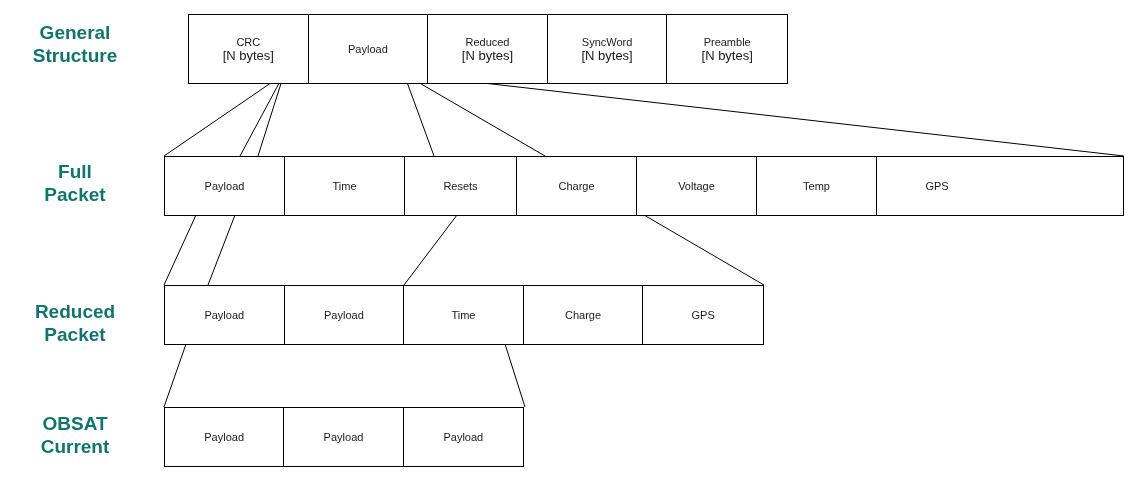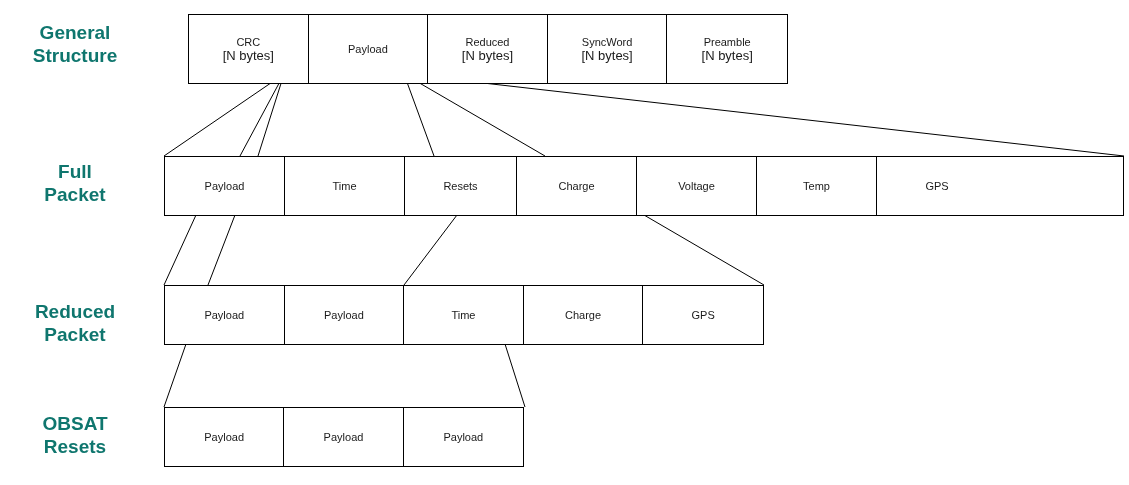--- a/index.html
+++ b/index.html
@@ -151,21 +151,21 @@
           <span>Time</span>
         </div>
         <div class="packet-cell" style="width: 120px;">
           <span>Charge</span>
         </div>
         <div class="packet-cell" style="width: 120px;">
           <span>GPS</span>
         </div>
       </div>
       <div class="row-label" style="top: 412px;">OBSAT
-Resets</div>
+Current</div>
       <div class="packet-row" style="top: 407px; left: 164px; height: 60px; width: 360px;">
         <div class="packet-cell" style="width: 120px;">
           <span>Payload</span>
         </div>
         <div class="packet-cell" style="width: 120px;">
           <span>Payload</span>
         </div>
         <div class="packet-cell" style="width: 120px;">
           <span>Payload</span>
         </div>

